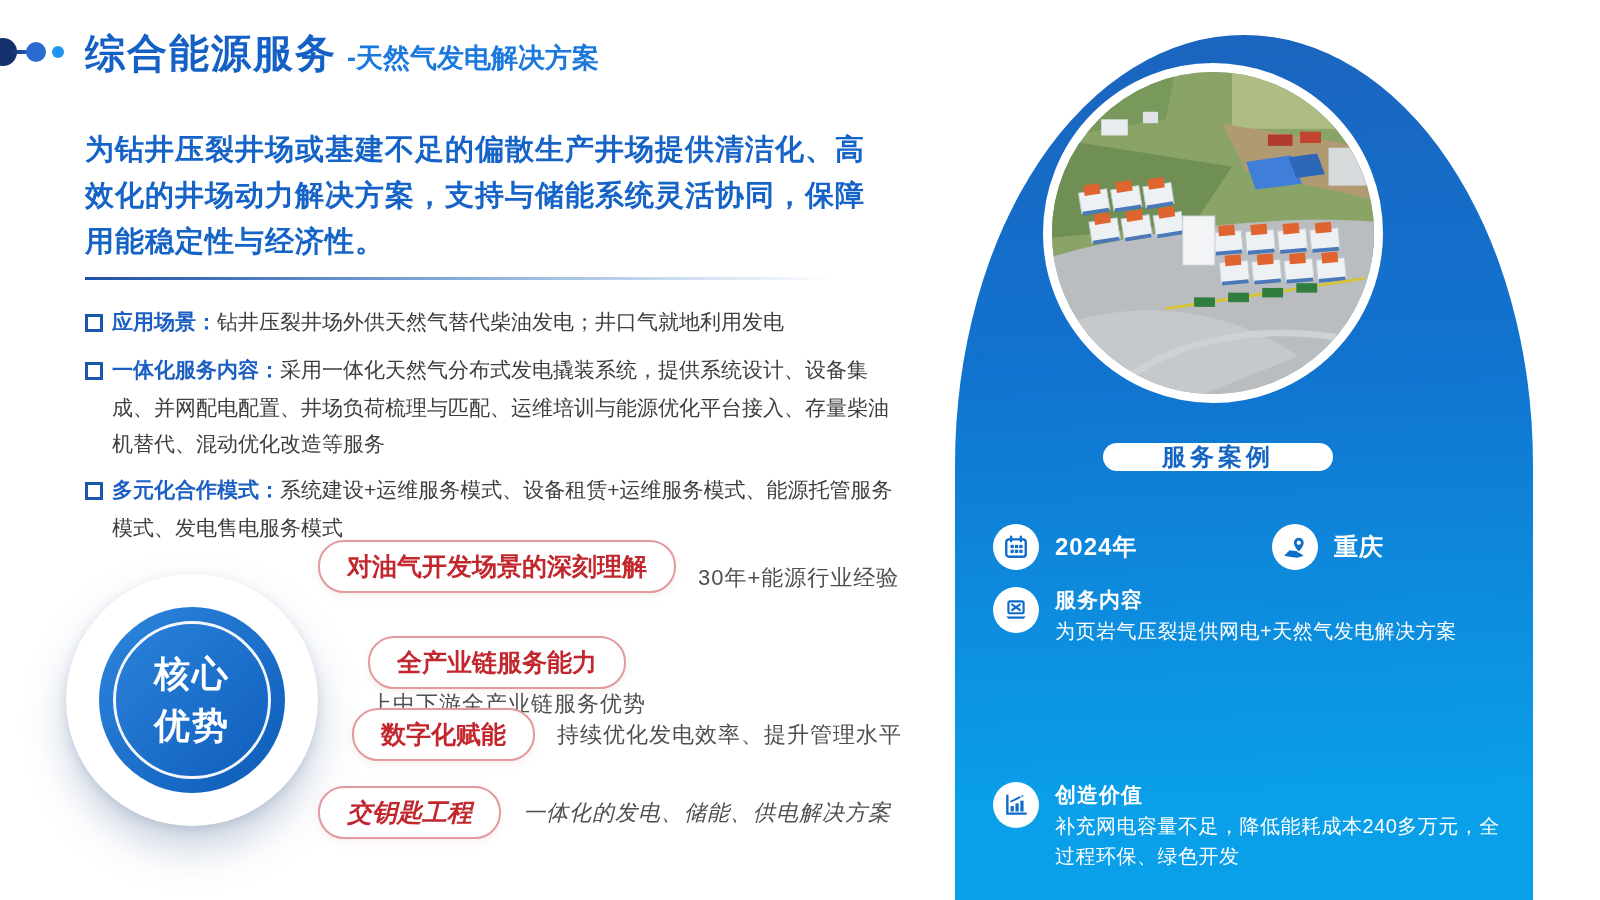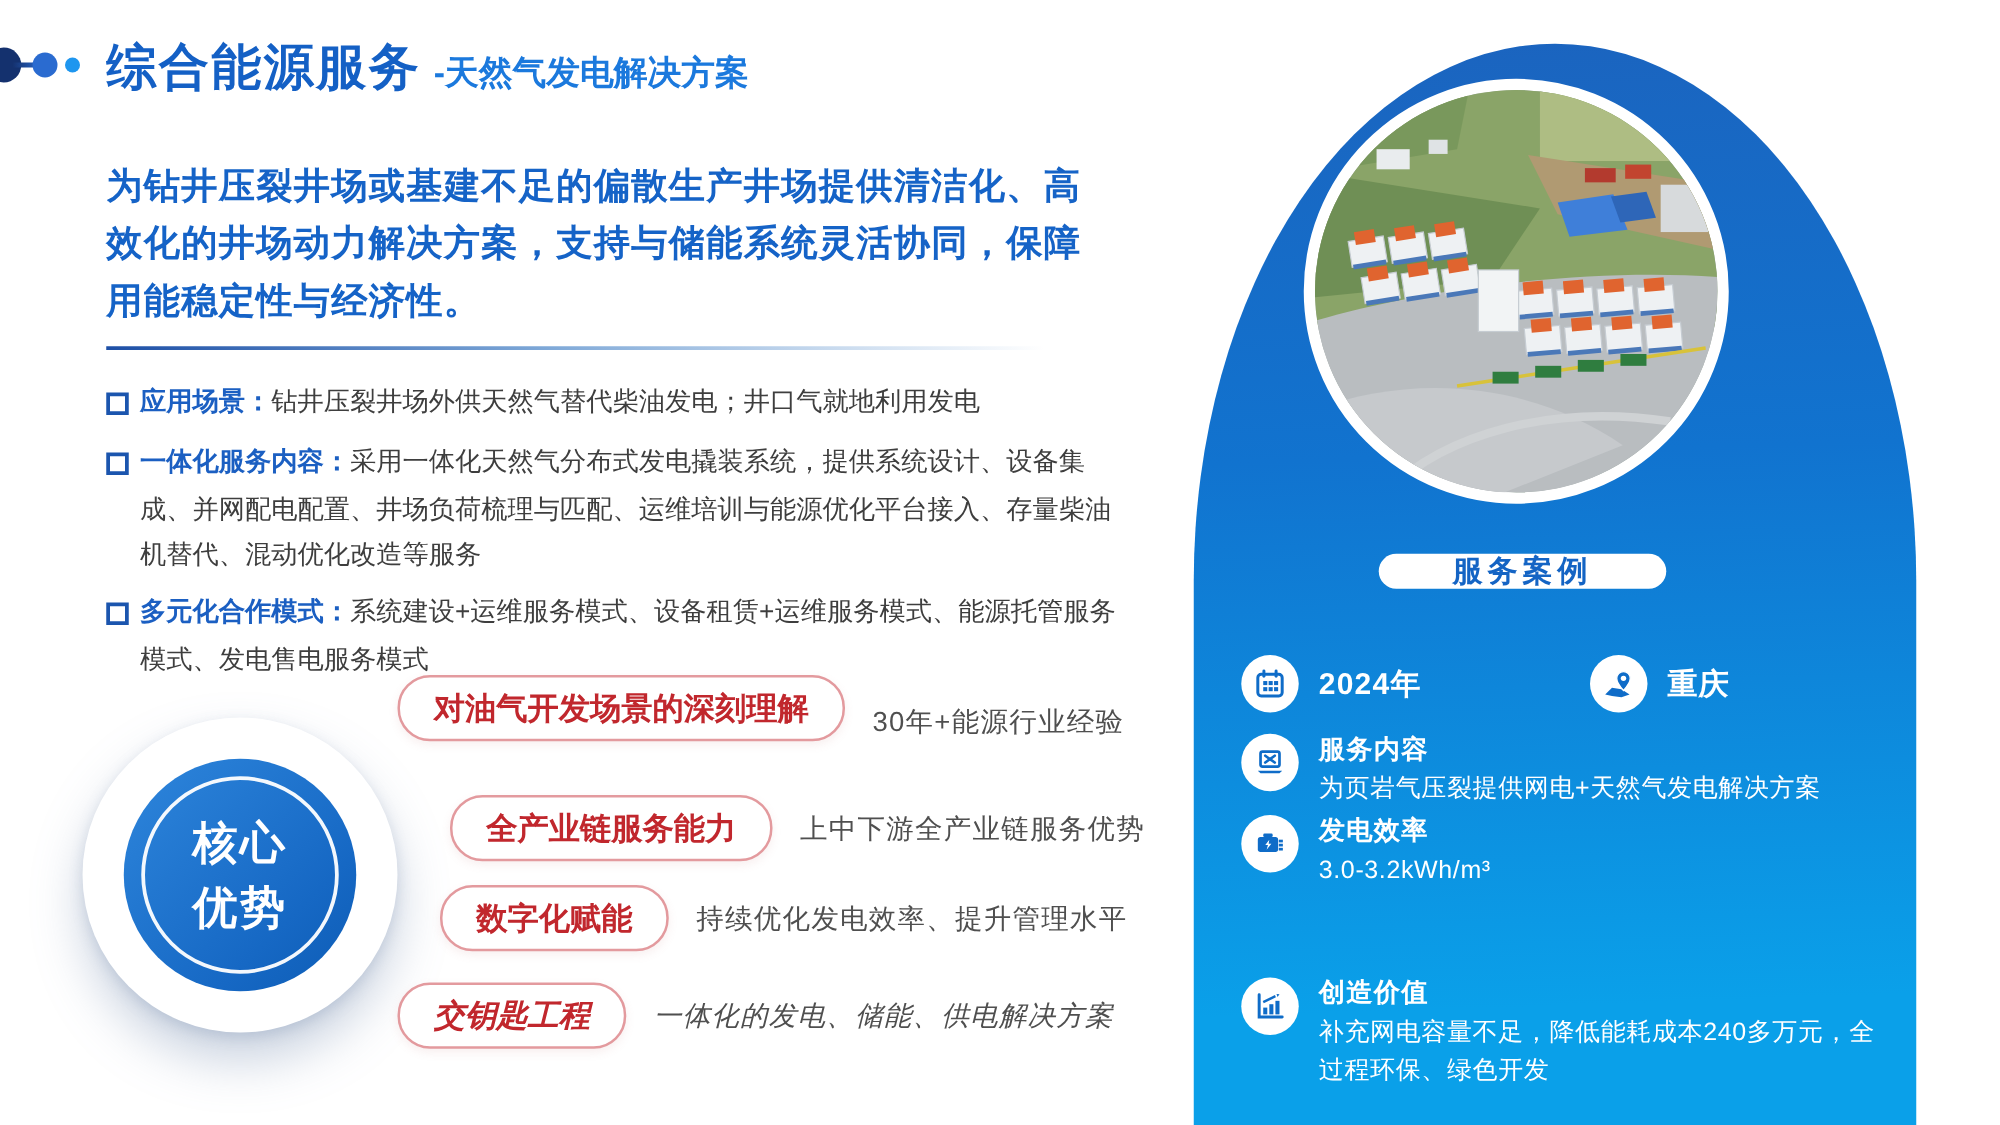--- a/index.html
+++ b/index.html
@@ -34,21 +34,21 @@
               background:#ffffff;box-shadow:0 22px 40px rgba(110,135,170,.38),0 4px 10px rgba(120,140,170,.25);}
   .core-inner{position:absolute;left:33px;top:33px;width:186px;height:186px;border-radius:50%;
               background:linear-gradient(135deg,#2e86dc 0%,#1668c4 70%,#0d5cb5 100%);}
   .core-ring{position:absolute;left:14px;top:14px;right:14px;bottom:14px;border-radius:50%;
              border:3px solid rgba(255,255,255,.95);}
   .core-text{position:absolute;left:0;top:50%;transform:translateY(-50%);width:100%;text-align:center;
              color:#ffffff;font-size:36px;font-weight:bold;line-height:52px;letter-spacing:2px;}
 
   .adv-row{position:absolute;display:flex;align-items:center;}
   .adv-1{left:318px;top:540px;align-items:flex-end;}
-  .adv-2{left:360px;top:636px;}
+  .adv-2{left:348px;top:636px;flex-direction:column;}
   .adv-3{left:352px;top:708px;}
   .adv-4{left:318px;top:786px;font-style:italic;}
   .pill{border:2px solid #e39a9e;border-radius:26px;background:#ffffff;color:#c1272d;
         font-size:25px;font-weight:bold;padding:8px 27px;white-space:nowrap;
         box-shadow:0 3px 8px rgba(200,120,125,.12);}
   .adv-desc{margin-left:22px;color:#4f4f4f;font-size:22px;white-space:nowrap;letter-spacing:1px;}
 
   
   .panel{position:absolute;left:955px;top:35px;width:578px;height:866px;
          border-radius:289px 289px 0 0 / 430px 430px 0 0;
@@ -231,36 +231,20 @@
           <line x1="15.5" y1="7" x2="8.5" y2="12" stroke="#0f6cc8" stroke-width="2" stroke-linecap="round"></line>
           <path d="M3,18 L21,18 L19,20 L5,20 Z" fill="#0f6cc8"></path>
         </svg>
       </span>
       <div class="row-body">
         <div class="row-label">服务内容</div>
         <div class="row-value">为页岩气压裂提供网电+天然气发电解决方案</div>
       </div>
     </div>
 
-    <div class="info-row ir-2">
-      <span class="icon-circle">
-        <svg width="26" height="26" viewBox="0 0 24 24">
-          <rect x="3" y="7" width="15" height="11" rx="2" fill="#0f6cc8"></rect>
-          <rect x="18.5" y="9" width="3" height="2" fill="#0f6cc8"></rect>
-            <rect x="18.5" y="12" width="3" height="2" fill="#0f6cc8"></rect>
-            <rect x="18.5" y="15" width="3" height="2" fill="#0f6cc8"></rect>
-          <rect x="7" y="4.5" width="7" height="2.5" rx="1" fill="#0f6cc8"></rect>
-          <polygon points="11.5,9 8.5,13 10.5,13 9.5,16.5 13,12 11,12" fill="#ffffff"></polygon>
-        </svg>
-      </span>
-      <div class="row-body">
-        <div class="row-label">发电效率</div>
-        <div class="row-value">3.0-3.2kWh/m³</div>
-      </div>
-    </div>
 
 
     <div class="info-row ir-4">
       <span class="icon-circle">
         <svg width="26" height="26" viewBox="0 0 24 24">
           <path d="M4,3.5 L4,20 L21,20" fill="none" stroke="#0f6cc8" stroke-width="2.2" stroke-linecap="round"></path>
           <rect x="7" y="13" width="3" height="5" fill="#0f6cc8"></rect>
           <rect x="11.5" y="10.5" width="3" height="7.5" fill="#0f6cc8"></rect>
           <rect x="16" y="8" width="3" height="10" fill="#0f6cc8"></rect>
           <path d="M7,9 L16,4.5" stroke="#0f6cc8" stroke-width="1.8" fill="none"></path>

